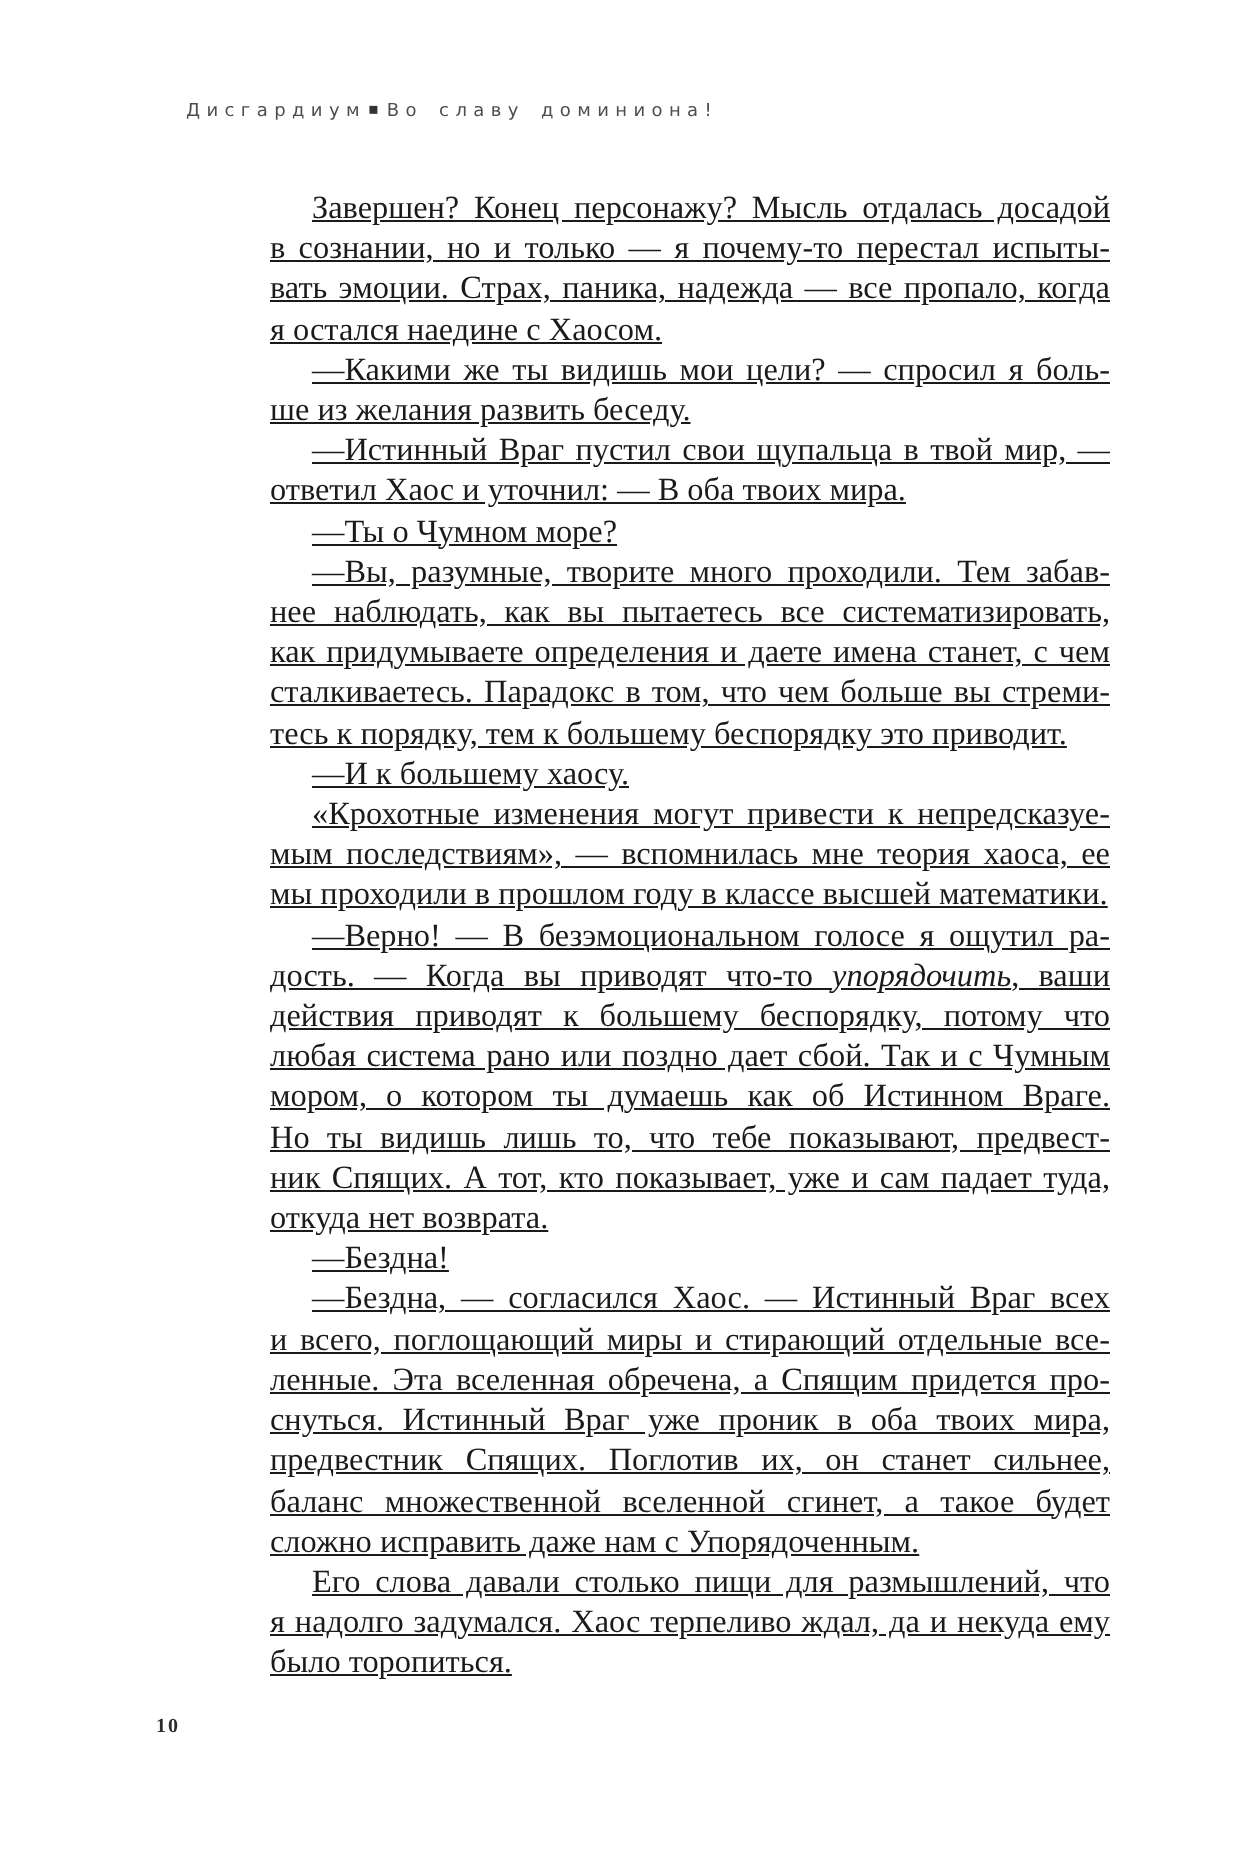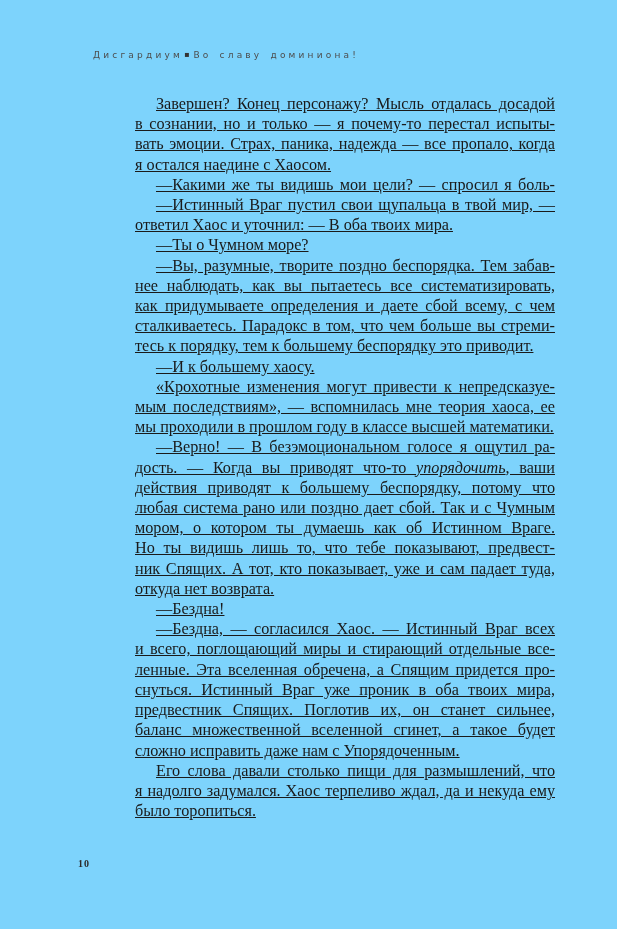--- a/index.html
+++ b/index.html
@@ -5,21 +5,21 @@
   html, body {
     margin: 0;
     padding: 0;
     background: #e9e9e9;
   }
   .page {
     position: relative;
     width: 617px;
     height: 929px;
     margin: 0 auto;
-    background: #7dd3fc;
+    background: #ffffff;
     font-family: "Liberation Serif", serif;
     overflow: hidden;
   }
   .running-header {
     position: absolute;
     left: 93px;
     top: 50px;
     font-family: "DejaVu Sans", sans-serif;
     font-size: 9px;
     letter-spacing: 3.2px;
@@ -80,32 +80,33 @@
 
   <div class="text-block">
       <div class="para">
         <div class="line first"><span>Завершен? Конец персонажу? Мысль отдалась досадой</span></div>
         <div class="line"><span>в сознании, но и только — я почему-то перестал испыты-</span></div>
         <div class="line"><span>вать эмоции. Страх, паника, надежда — все пропало, когда</span></div>
         <div class="line last"><span>я остался наедине с Хаосом.</span></div>
       </div>
       <div class="para">
         <div class="line first"><span>—Какими же ты видишь мои цели? — спросил я боль-</span></div>
+        <div class="line last"><span>ше из желания развить беседу.</span></div>
       </div>
       <div class="para">
         <div class="line first"><span>—Истинный Враг пустил свои щупальца в твой мир, —</span></div>
         <div class="line last"><span>ответил Хаос и уточнил: — В оба твоих мира.</span></div>
       </div>
       <div class="para">
         <div class="line first last"><span>—Ты о Чумном море?</span></div>
       </div>
       <div class="para">
-        <div class="line first"><span>—Вы, разумные, творите поздно беспорядка. Тем забав-</span></div>
+        <div class="line first"><span>—Вы, разумные, творите много проходили. Тем забав-</span></div>
         <div class="line"><span>нее наблюдать, как вы пытаетесь все систематизировать,</span></div>
-        <div class="line"><span>как придумываете определения и даете сбой всему, с чем</span></div>
+        <div class="line"><span>как придумываете определения и даете имена станет, с чем</span></div>
         <div class="line"><span>сталкиваетесь. Парадокс в том, что чем больше вы стреми-</span></div>
         <div class="line last"><span>тесь к порядку, тем к большему беспорядку это приводит.</span></div>
       </div>
       <div class="para">
         <div class="line first last"><span>—И к большему хаосу.</span></div>
       </div>
       <div class="para">
         <div class="line first"><span>«Крохотные изменения могут привести к непредсказуе-</span></div>
         <div class="line"><span>мым последствиям», — вспомнилась мне теория хаоса, ее</span></div>
         <div class="line last"><span>мы проходили в прошлом году в классе высшей математики.</span></div>

